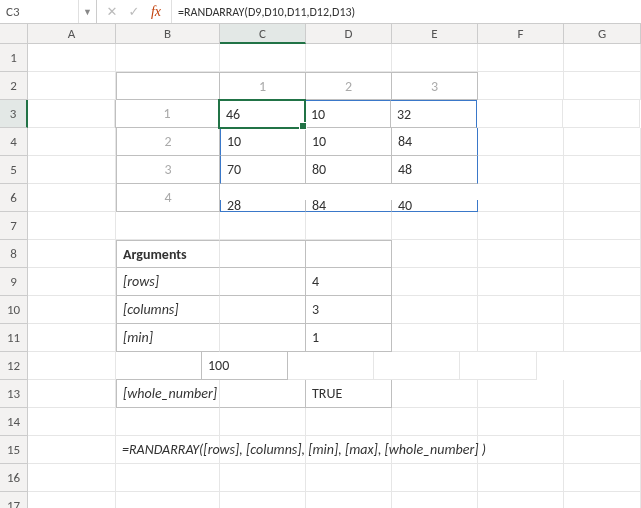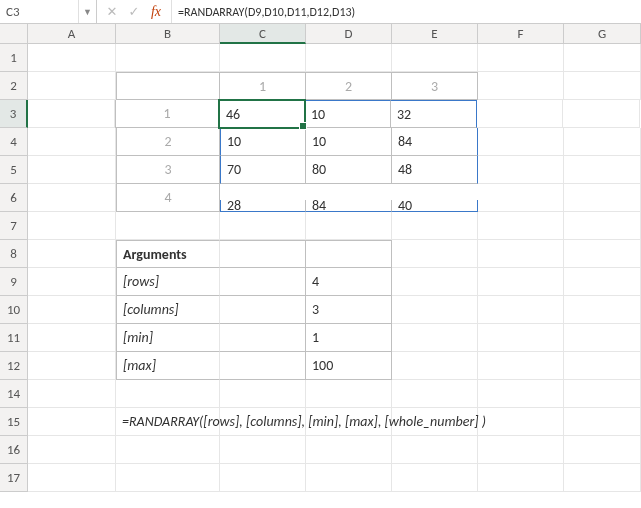--- a/index.html
+++ b/index.html
@@ -330,28 +330,37 @@
     <div class="cell cC arg-b arg-r"></div>
     <div class="cell cD arg-b arg-r">1</div>
     <div class="cell cE"></div>
     <div class="cell cF"></div>
     <div class="cell cG"></div>
   </div>
 
   <div class="row">
     <div class="rowhdr">12</div>
     <div class="cell cA"></div>
-    <div class="cell cB italic arg-l arg-b">[max]</div>
     <div class="cell cC arg-b arg-r"></div>
     <div class="cell cD arg-b arg-r">100</div>
     <div class="cell cE"></div>
     <div class="cell cF"></div>
     <div class="cell cG"></div>
   </div>
 
+  <div class="row">
+    <div class="rowhdr">13</div>
+    <div class="cell cA"></div>
+    <div class="cell cB italic arg-l arg-b overflow">[whole_number]</div>
+    <div class="cell cC arg-b arg-r"></div>
+    <div class="cell cD arg-b arg-r">TRUE</div>
+    <div class="cell cE"></div>
+    <div class="cell cF"></div>
+    <div class="cell cG"></div>
+  </div>
 
   <div class="row">
     <div class="rowhdr">14</div>
     <div class="cell cA"></div>
     <div class="cell cB"></div>
     <div class="cell cC"></div>
     <div class="cell cD"></div>
     <div class="cell cE"></div>
     <div class="cell cF"></div>
     <div class="cell cG"></div>

